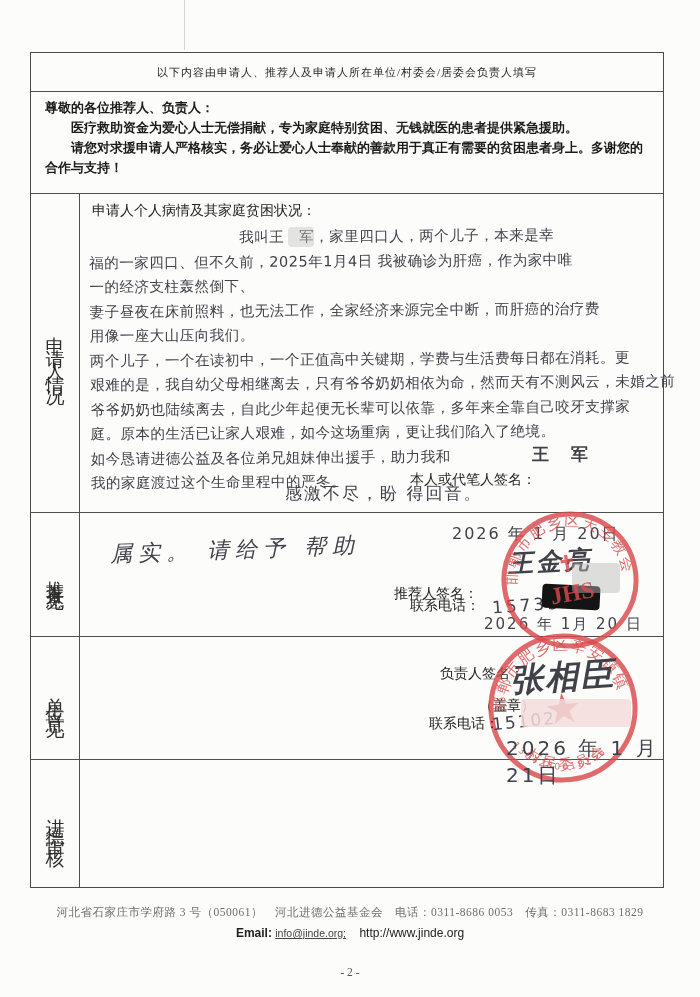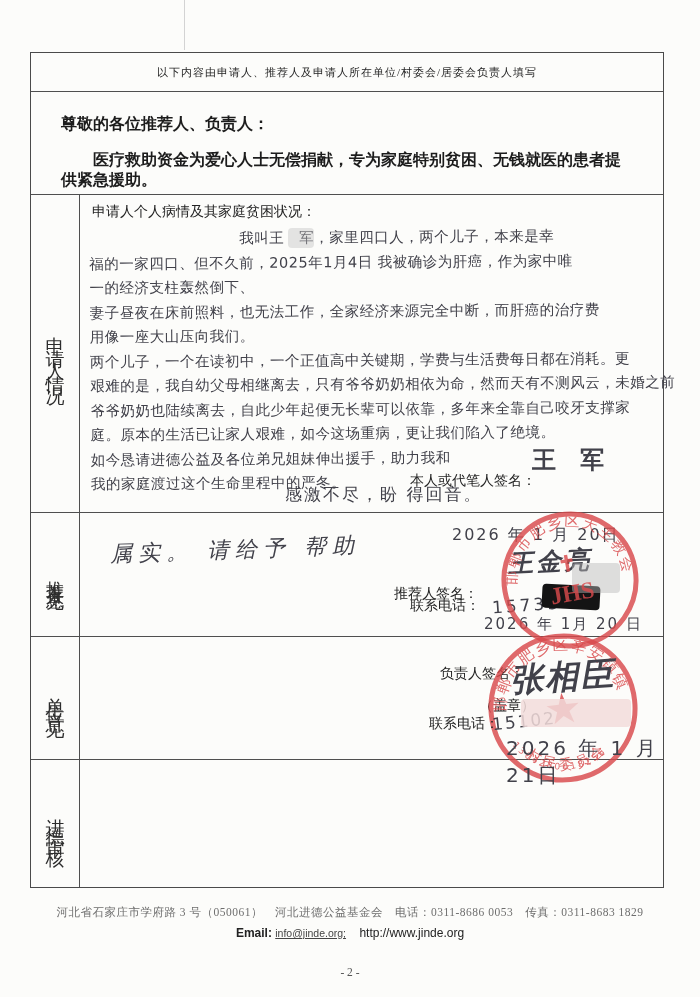--- a/index.html
+++ b/index.html
@@ -12,21 +12,21 @@
   .frow{position:relative;display:flex;border-top:1px solid #4f4f4f;}
   .frow:first-child{border-top:none;}
   .rowlabel{width:48px;min-width:48px;border-right:1px solid #4f4f4f;
             display:flex;align-items:center;justify-content:center;}
   .rowlabel span{writing-mode:vertical-rl;text-orientation:upright;
                  font-size:19px;color:#2d2d2d;}
   .content{position:relative;flex:1;}
   .hdr{height:38px;align-items:center;justify-content:center;}
   .hdr .t{width:100%;text-align:center;font-size:11px;color:#1f1f1f;letter-spacing:1px;padding-top:2px;}
   .notice{height:103px;display:block;padding:6px 14px 0 14px;box-sizing:border-box;}
-  .notice p{margin:16px;font-size:16px;line-height:20px;color:#1c1c1c;font-weight:600;}
+  .notice p{margin:0;font-size:13px;line-height:20px;color:#1c1c1c;font-weight:600;}
   .notice .ind{text-indent:2em;}
   .notice .signoff{text-align:right;padding-right:64px;font-weight:600;}
   .prt{font-size:14px;color:#242424;font-weight:400;}
   .hw{font-family:"DejaVu Sans", sans-serif;color:#41414a;}
   .hwlines{position:absolute;left:10px;top:30px;width:566px;transform:rotate(-.4deg);}
   .hwlines div{white-space:nowrap;line-height:24.5px;font-size:14.5px;letter-spacing:.5px;}
   .hwlines div:first-child{text-indent:150px;}
   .abs{position:absolute;}
   .stamp{opacity:.82;}
   .blur{border-radius:4px;}
@@ -47,20 +47,21 @@
 
   <div class="ftable">
 
     <div class="frow hdr">
       <div class="t">以下内容由申请人、推荐人及申请人所在单位/村委会/居委会负责人填写</div>
     </div>
 
     <div class="frow notice">
       <p>尊敬的各位推荐人、负责人：</p>
       <p class="ind">医疗救助资金为爱心人士无偿捐献，专为家庭特别贫困、无钱就医的患者提供紧急援助。</p>
+      <p class="ind">请您对求援申请人严格核实，务必让爱心人士奉献的善款用于真正有需要的贫困患者身上。多谢您的合作与支持！</p>
     </div>
 
     <div class="frow" style="height:319px;">
       <div class="rowlabel">
         <span style="letter-spacing:13px;">申请人情况</span>
       </div>
       <div class="content">
         <div class="abs prt" style="left:12px;top:8px;">申请人个人病情及其家庭贫困状况：</div>
 
         <div class="hwlines hw">
@@ -73,21 +74,21 @@
           <div>艰难的是，我自幼父母相继离去，只有爷爷奶奶相依为命，然而天有不测风云，未婚之前</div>
           <div>爷爷奶奶也陆续离去，自此少年起便无长辈可以依靠，多年来全靠自己咬牙支撑家</div>
           <div>庭。原本的生活已让家人艰难，如今这场重病，更让我们陷入了绝境。</div>
           <div>如今恳请进德公益及各位弟兄姐妹伸出援手，助力我和</div>
           <div>我的家庭渡过这个生命里程中的严冬。</div>
         </div>
 
         <div class="abs blur" style="left:208px;top:33px;width:26px;height:20px;background:#bdbdbd;opacity:.4;"></div>
 
         <div class="abs prt" style="left:330px;top:256px;margin-top:21px;">本人或代笔人签名：</div>
-        <div class="abs hw" style="left:452px;top:249px;font-size:24px;font-weight:700;letter-spacing:8px;">王  军</div>
+        <div class="abs hw" style="left:452px;top:249px;font-size:17px;font-weight:700;letter-spacing:8px;">王  军</div>
 
         <div class="abs hw" style="left:205px;top:288px;font-size:17px;letter-spacing:2px;">感激不尽，盼 得回音。</div>
         <div class="abs hw" style="left:372px;top:286px;font-size:16px;letter-spacing:2px;margin-top:44px;">2026 年 1 月 20日</div>
       </div>
     </div>
 
     <div class="frow" style="height:124px;">
       <div class="rowlabel">
         <span style="letter-spacing:3px;font-size:18px;">推荐人意见</span>
       </div>

